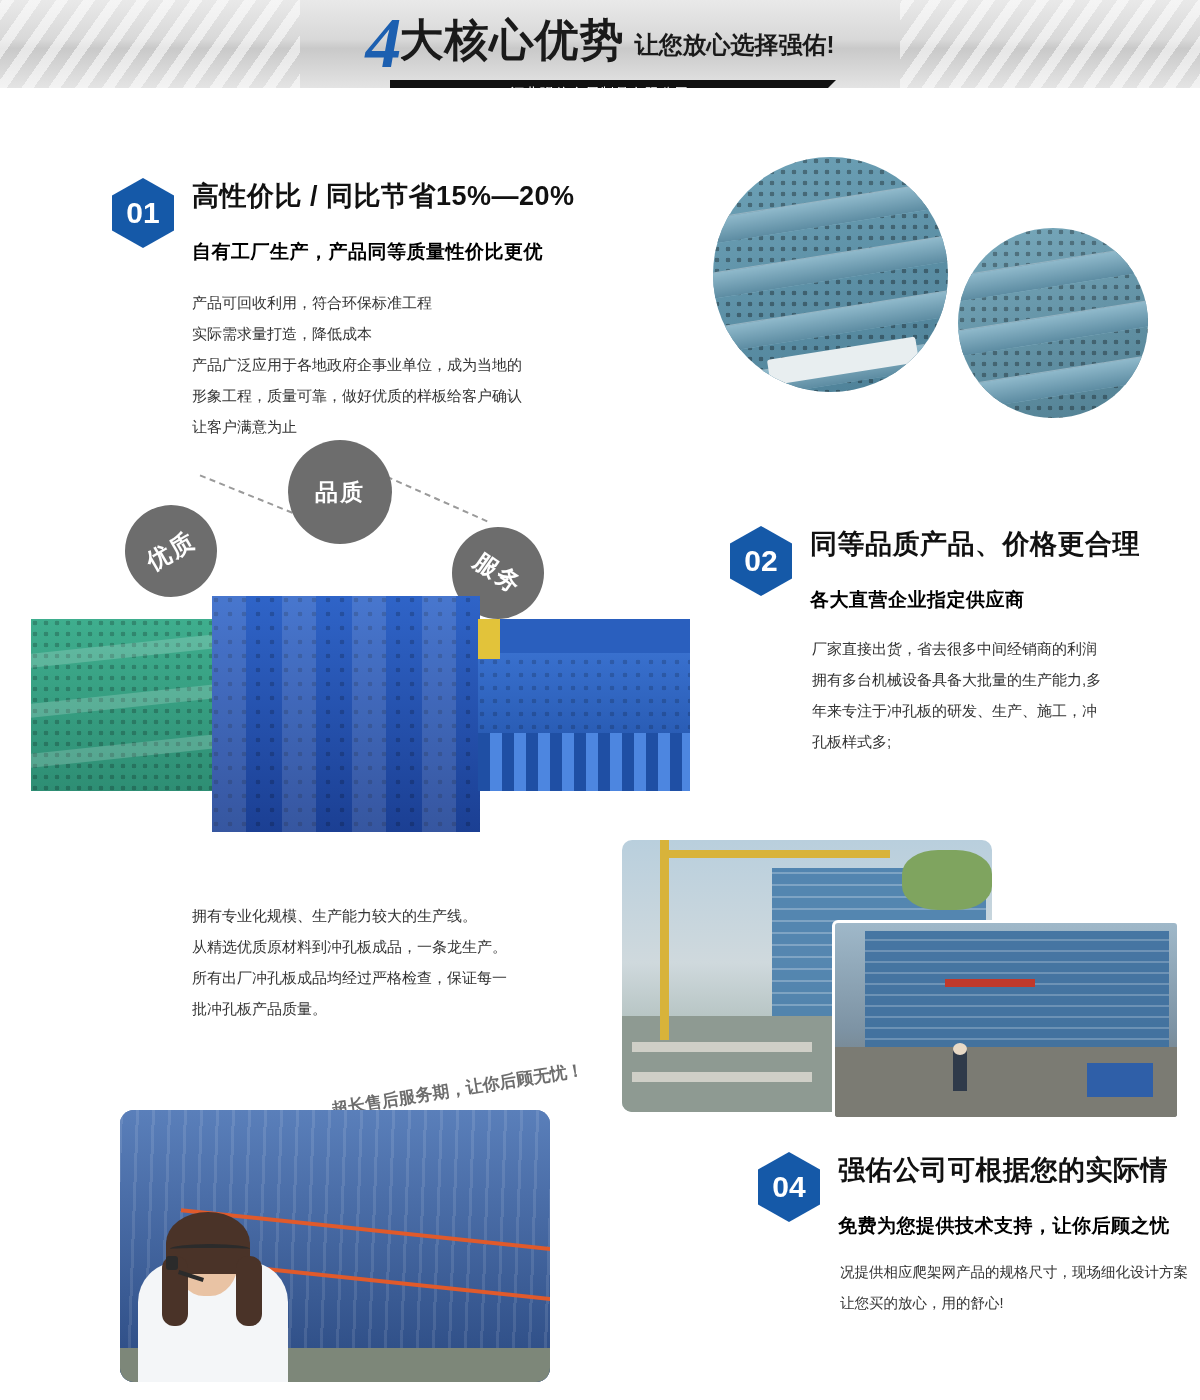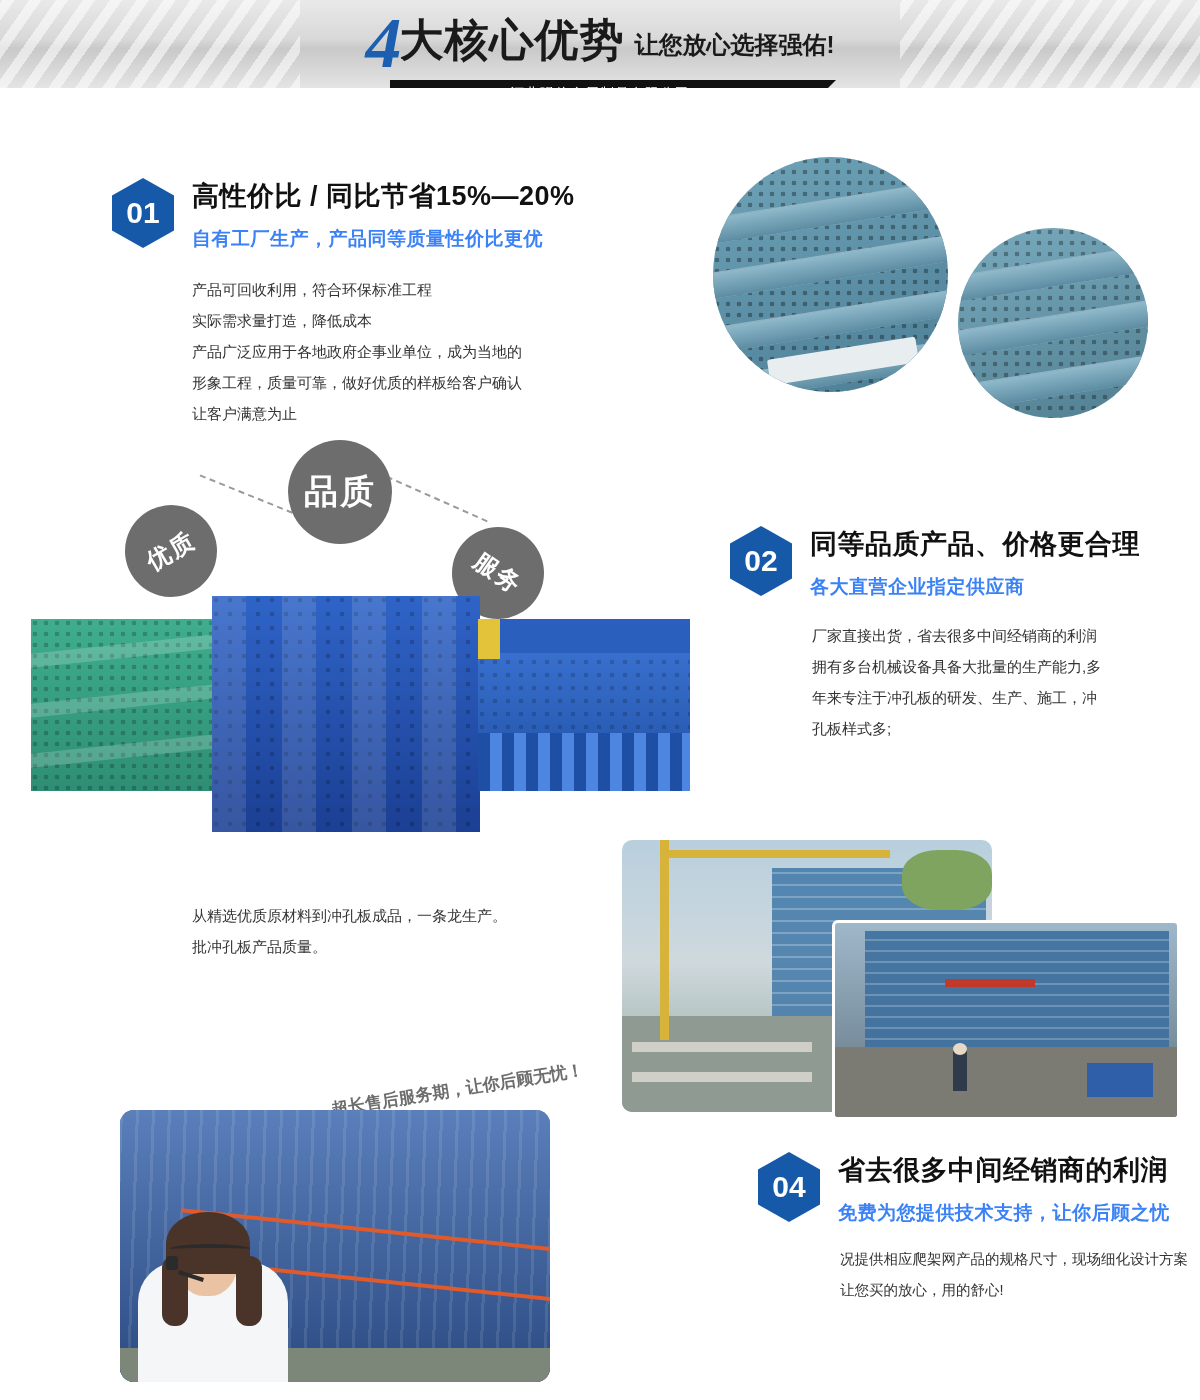--- a/index.html
+++ b/index.html
@@ -72,21 +72,21 @@
     clip-path: polygon(50% 0%, 100% 25%, 100% 75%, 50% 100%, 0% 75%, 0% 25%);
     color: #fff;
     font-size: 30px; font-weight: bold;
     display: flex; align-items: center; justify-content: center;
     font-family: "Liberation Sans", sans-serif;
   }
   .blk { position: absolute; }
   .blk-head { display: flex; align-items: flex-start; }
   .blk-titles { margin-left: 18px; }
   .t1 { font-size: 27px; font-weight: bold; color: #111; letter-spacing: 0.5px; }
-  .t2 { font-size: 19px; font-weight: bold; color: #3b82f6; margin-top: 12px; letter-spacing: 0.5px;}
+  .t2 { font-size: 19px; font-weight: bold; color: #000000; margin-top: 25px; letter-spacing: 0.5px;}
   .body-text { font-size: 15px; color: #333; line-height: 31px; margin-top: 16px; }
   .body-text div { white-space: nowrap; }
 
   
   .photo { position: absolute; overflow: hidden; background: #7aa7bf; }
 
   
   .perf {
     background-image:
       radial-gradient(circle at 4px 4px, rgba(0,0,0,0.38) 2.2px, rgba(0,0,0,0) 2.6px);
@@ -108,21 +108,21 @@
     transform: rotate(-9deg);
   }
 
   
   .bub {
     position: absolute; border-radius: 50%;
     background: #6d6d6d; color: #fff; font-weight: bold;
     display:flex; align-items:center; justify-content:center;
     letter-spacing: 2px;
   }
-  .bub-main { width: 104px; height: 104px; left: 288px; top: 440px; font-size: 34px; }
+  .bub-main { width: 104px; height: 104px; left: 288px; top: 440px; font-size: 23px; }
   .bub-l { width: 92px; height: 92px; left: 125px; top: 505px; font-size: 24px;
            transform: rotate(-30deg); }
   .bub-r { width: 92px; height: 92px; left: 452px; top: 527px; font-size: 24px;
            transform: rotate(35deg); }
   .dashes { position:absolute; border-top: 2px dashed #9a9a9a; }
 
   
   .strip { position:absolute; }
 
   
@@ -229,21 +229,23 @@
   <div class="body-text" style="margin-left:82px; margin-top:20px;">
     <div>厂家直接出货，省去很多中间经销商的利润</div>
     <div>拥有多台机械设备具备大批量的生产能力,多</div>
     <div>年来专注于冲孔板的研发、生产、施工，冲</div>
     <div>孔板样式多;</div>
   </div>
 </div>
 
 <div class="blk" style="left:112px; top:880px; width:500px;">
   <div class="body-text" style="margin-left:80px; margin-top:20px;">
+    <div>拥有专业化规模、生产能力较大的生产线。</div>
     <div>从精选优质原材料到冲孔板成品，一条龙生产。</div>
+    <div>所有出厂冲孔板成品均经过严格检查，保证每一</div>
     <div>批冲孔板产品质量。</div>
   </div>
 </div>
 
 <div class="photo cons-a" style="background:linear-gradient(180deg,#b9cfdd 0%,#cfd9dd 45%,#8fa39a 100%);">
   <div style="position:absolute;left:150px;top:28px;right:6px;height:150px;background:#3f78a8;opacity:.85;"></div>
   <div style="position:absolute;left:150px;top:28px;right:6px;height:150px;
        background:repeating-linear-gradient(0deg,rgba(255,255,255,.25) 0 2px,rgba(0,0,0,0) 2px 12px);"></div>
   <div style="position:absolute;left:0;bottom:0;right:0;height:96px;background:#8e9a92;"></div>
   <div style="position:absolute;left:10px;bottom:60px;width:180px;height:10px;background:#cfcfc7;"></div>
@@ -283,21 +285,21 @@
     <div style="position:absolute;left:54px;bottom:128px;width:80px;height:10px;border-top:4px solid #2b2b2b;border-radius:50% 50% 0 0;"></div>
     <div style="position:absolute;left:50px;bottom:112px;width:12px;height:14px;background:#2b2b2b;border-radius:3px;"></div>
     <div style="position:absolute;left:62px;bottom:104px;width:26px;height:4px;background:#2b2b2b;transform:rotate(18deg);"></div>
   </div>
 </div>
 
 <div class="blk" style="left:758px; top:1152px; width:450px;">
   <div class="blk-head">
     <div class="badge">04</div>
     <div class="blk-titles">
-      <div class="t1">省去很多中间经销商的利润</div>
+      <div class="t1">强佑公司可根据您的实际情</div>
       <div class="t2">免费为您提供技术支持，让你后顾之忧</div>
     </div>
   </div>
   <div class="body-text" style="margin-left:82px; margin-top:18px; font-size:14.5px;">
     <div>况提供相应爬架网产品的规格尺寸，现场细化设计方案</div>
     <div>让您买的放心，用的舒心!</div>
   </div>
 </div>
 
 </body></html>

